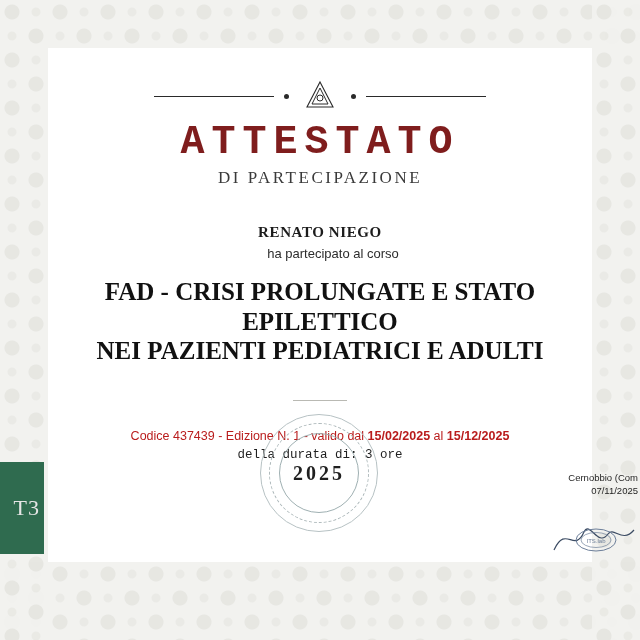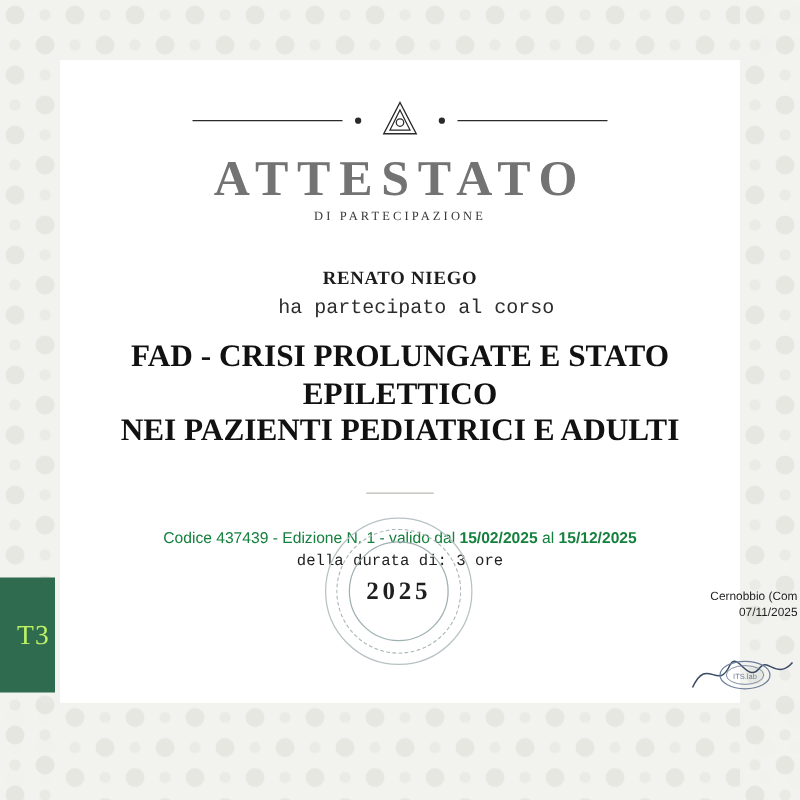--- a/index.html
+++ b/index.html
@@ -45,21 +45,21 @@
   }
 
   
   .green-tab {
     position: absolute;
     left: 0;
     top: 462px;
     width: 44px;
     height: 92px;
     background: #2f6b4f;
-    color: #bef264;
+    color: #e5e5e5;
     display: flex;
     align-items: center;
     justify-content: flex-end;
     font-family: "Liberation Serif", serif;
     font-size: 22px;
     letter-spacing: 1px;
     padding-right: 4px;
     box-sizing: border-box;
   }
 
@@ -86,47 +86,47 @@
   .crest-rule .dot {
     width: 5px; height: 5px; border-radius: 50%;
     background: #2a2a2a; margin: 0 10px;
   }
   .crest {
     width: 42px; height: 36px;
     display: flex; align-items: center; justify-content: center;
   }
 
   .title {
-    font-family: Liberation Serif, serif;
+    font-family: Liberation Mono, monospace;
     font-size: 40px;
     font-weight: bold;
     letter-spacing: 7px;
-    color: #737373;
+    color: #7f1d1d;
     margin-top: 8px;
     line-height: 1.05;
   }
   .subtitle {
     font-family: "Liberation Serif", serif;
-    font-size: 10px;
+    font-size: 17px;
     letter-spacing: 2.5px;
     color: #3a3a3a;
     margin-top: 4px;
   }
 
   .recipient {
     font-family: Liberation Serif, serif;
     font-size: 15px;
     font-weight: bold;
     letter-spacing: .6px;
     color: #1c1c1c;
     margin-top: 36px;
   }
   .participated {
-    font-family: Liberation Mono, monospace;
-    font-size: 16px;
+    font-family: Liberation Sans, sans-serif;
+    font-size: 13px;
     color: #2c2c2c;
     margin-top: 5px;
     padding-left: 26px;
   }
 
   .course-title {
     font-family: "Liberation Serif", serif;
     font-size: 25px;
     font-weight: bold;
     color: #111111;
@@ -138,21 +138,21 @@
   .divider {
     width: 54px;
     height: 1px;
     background: #b9b9b3;
     margin: 34px auto 0;
   }
 
   .code-line {
     font-family: "Liberation Sans", sans-serif;
     font-size: 12.5px;
-    color: #15803d;
+    color: #b91c1c;
     margin-top: 28px;
   }
   .code-line b { font-weight: bold; }
   .duration-line {
     font-family: Liberation Mono, monospace;
     font-size: 12.5px;
     color: #1f1f1f;
     margin-top: 5px;
   }
 

